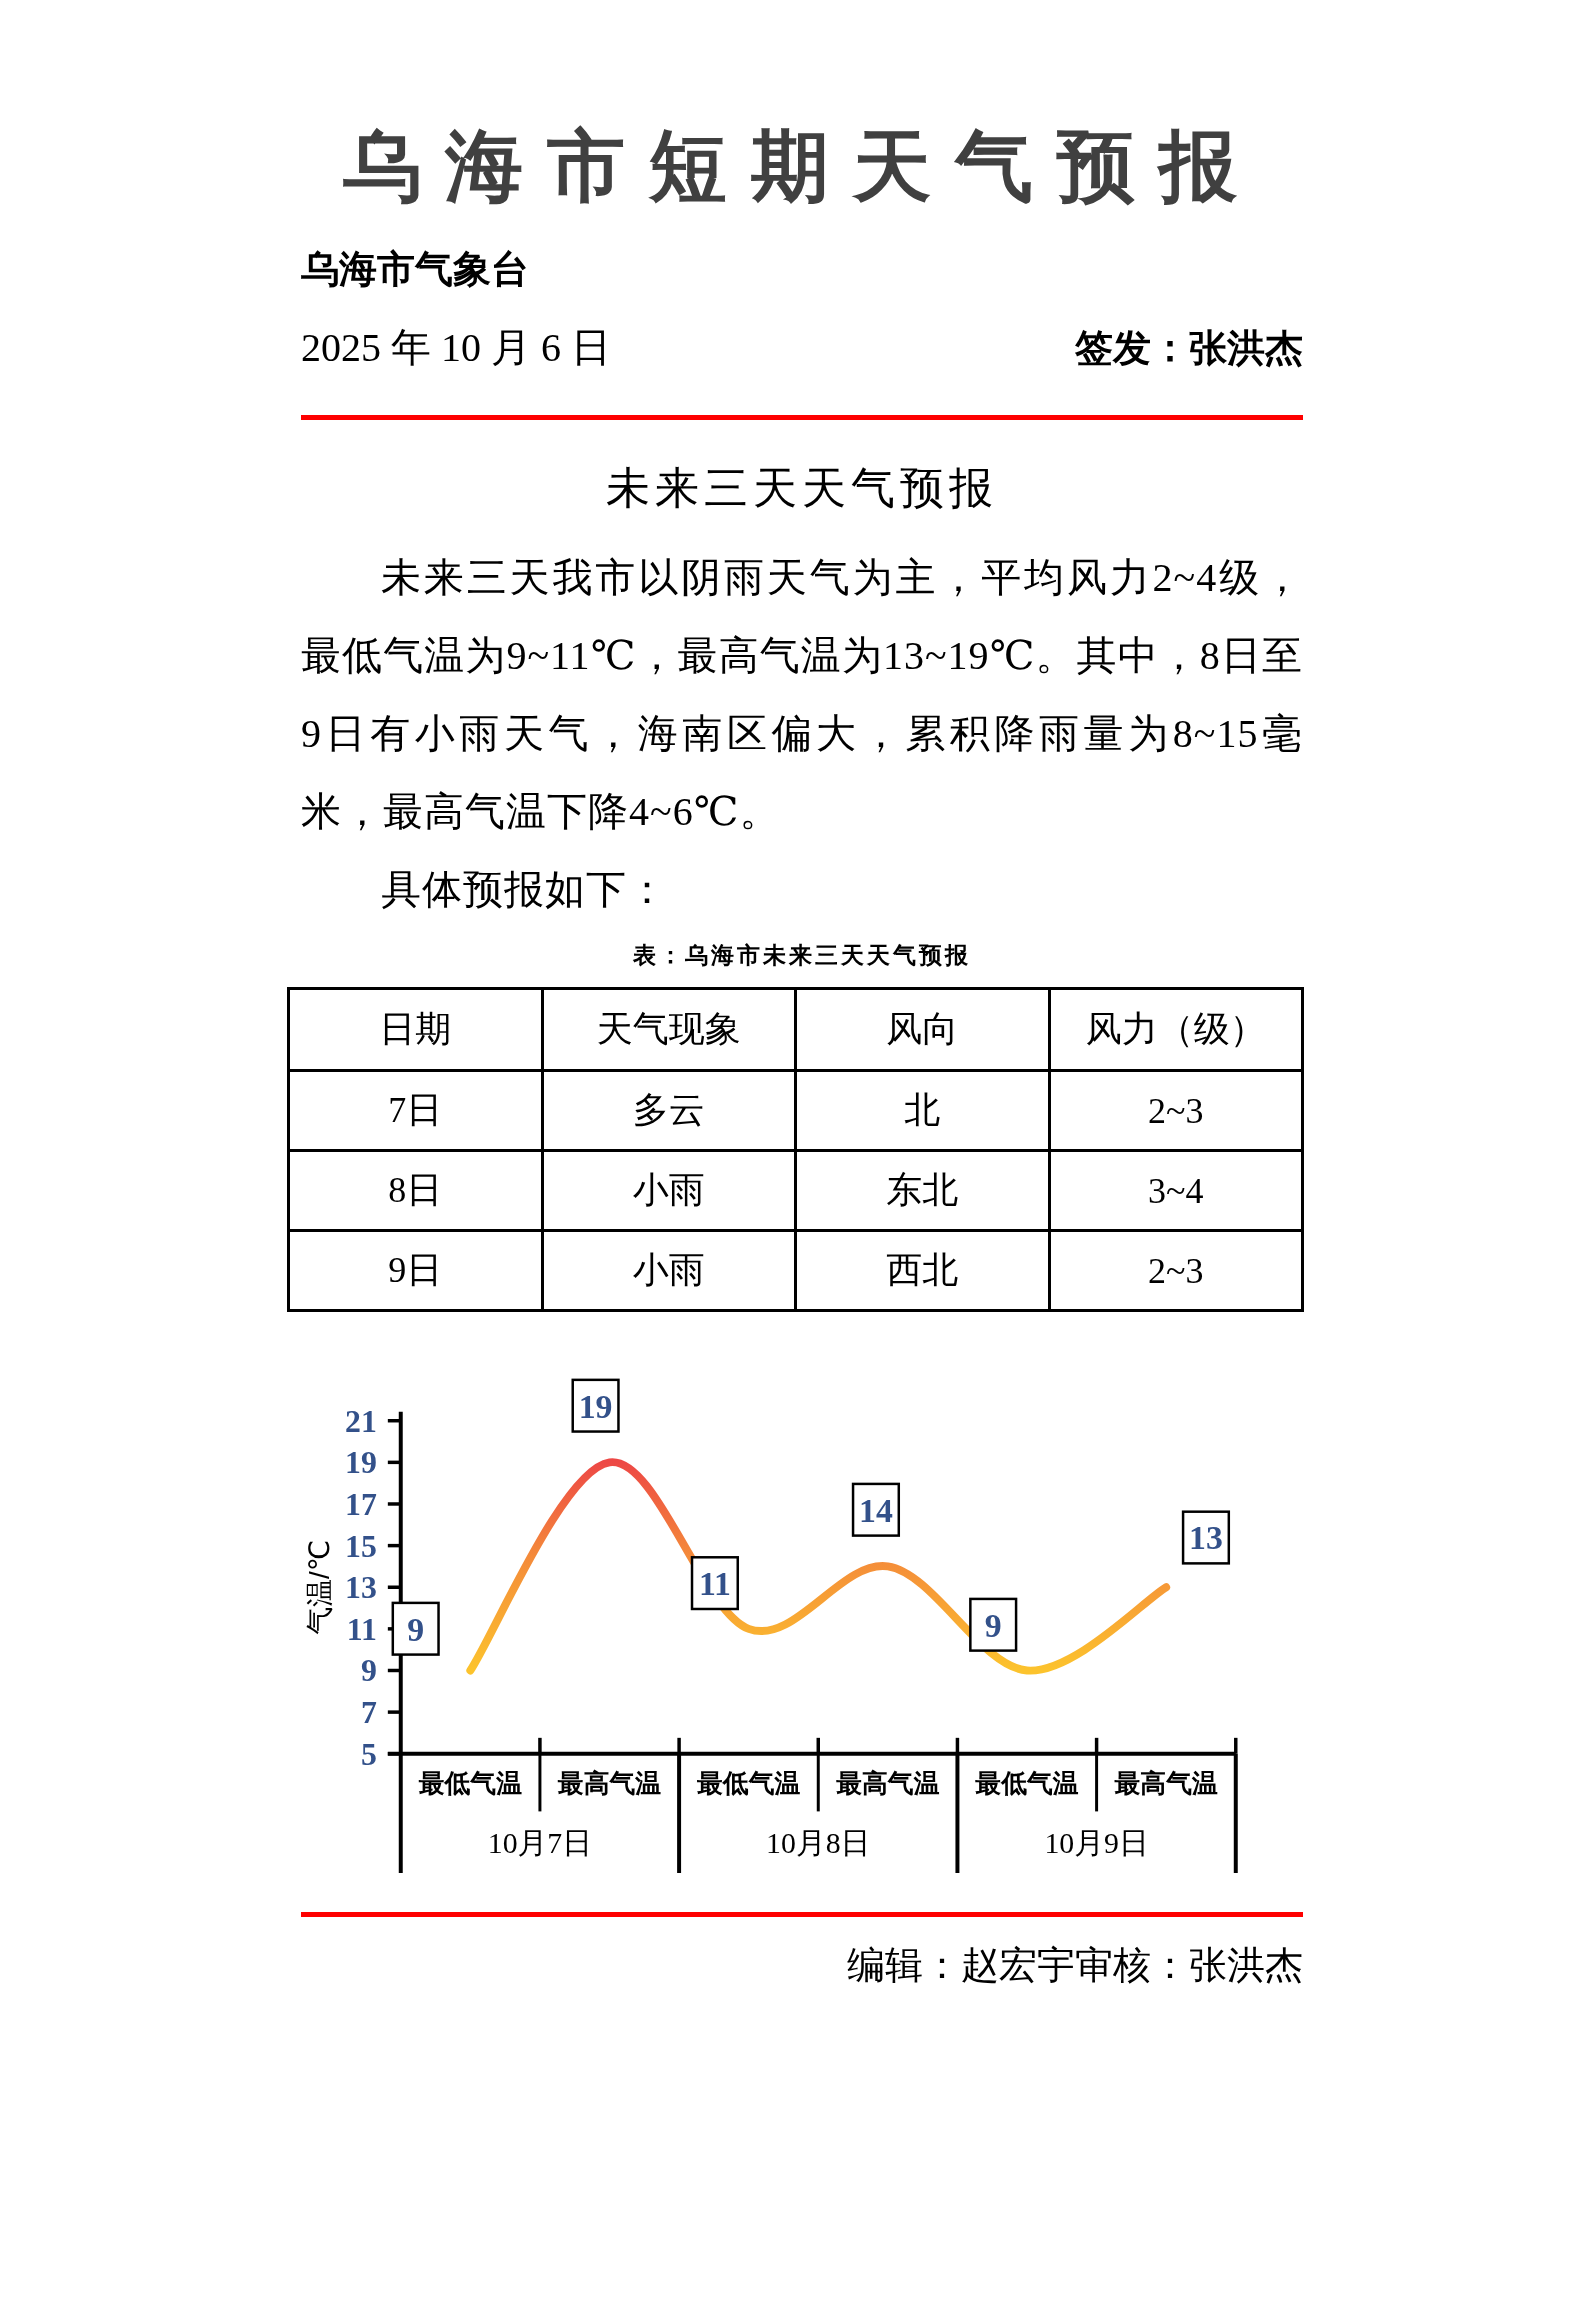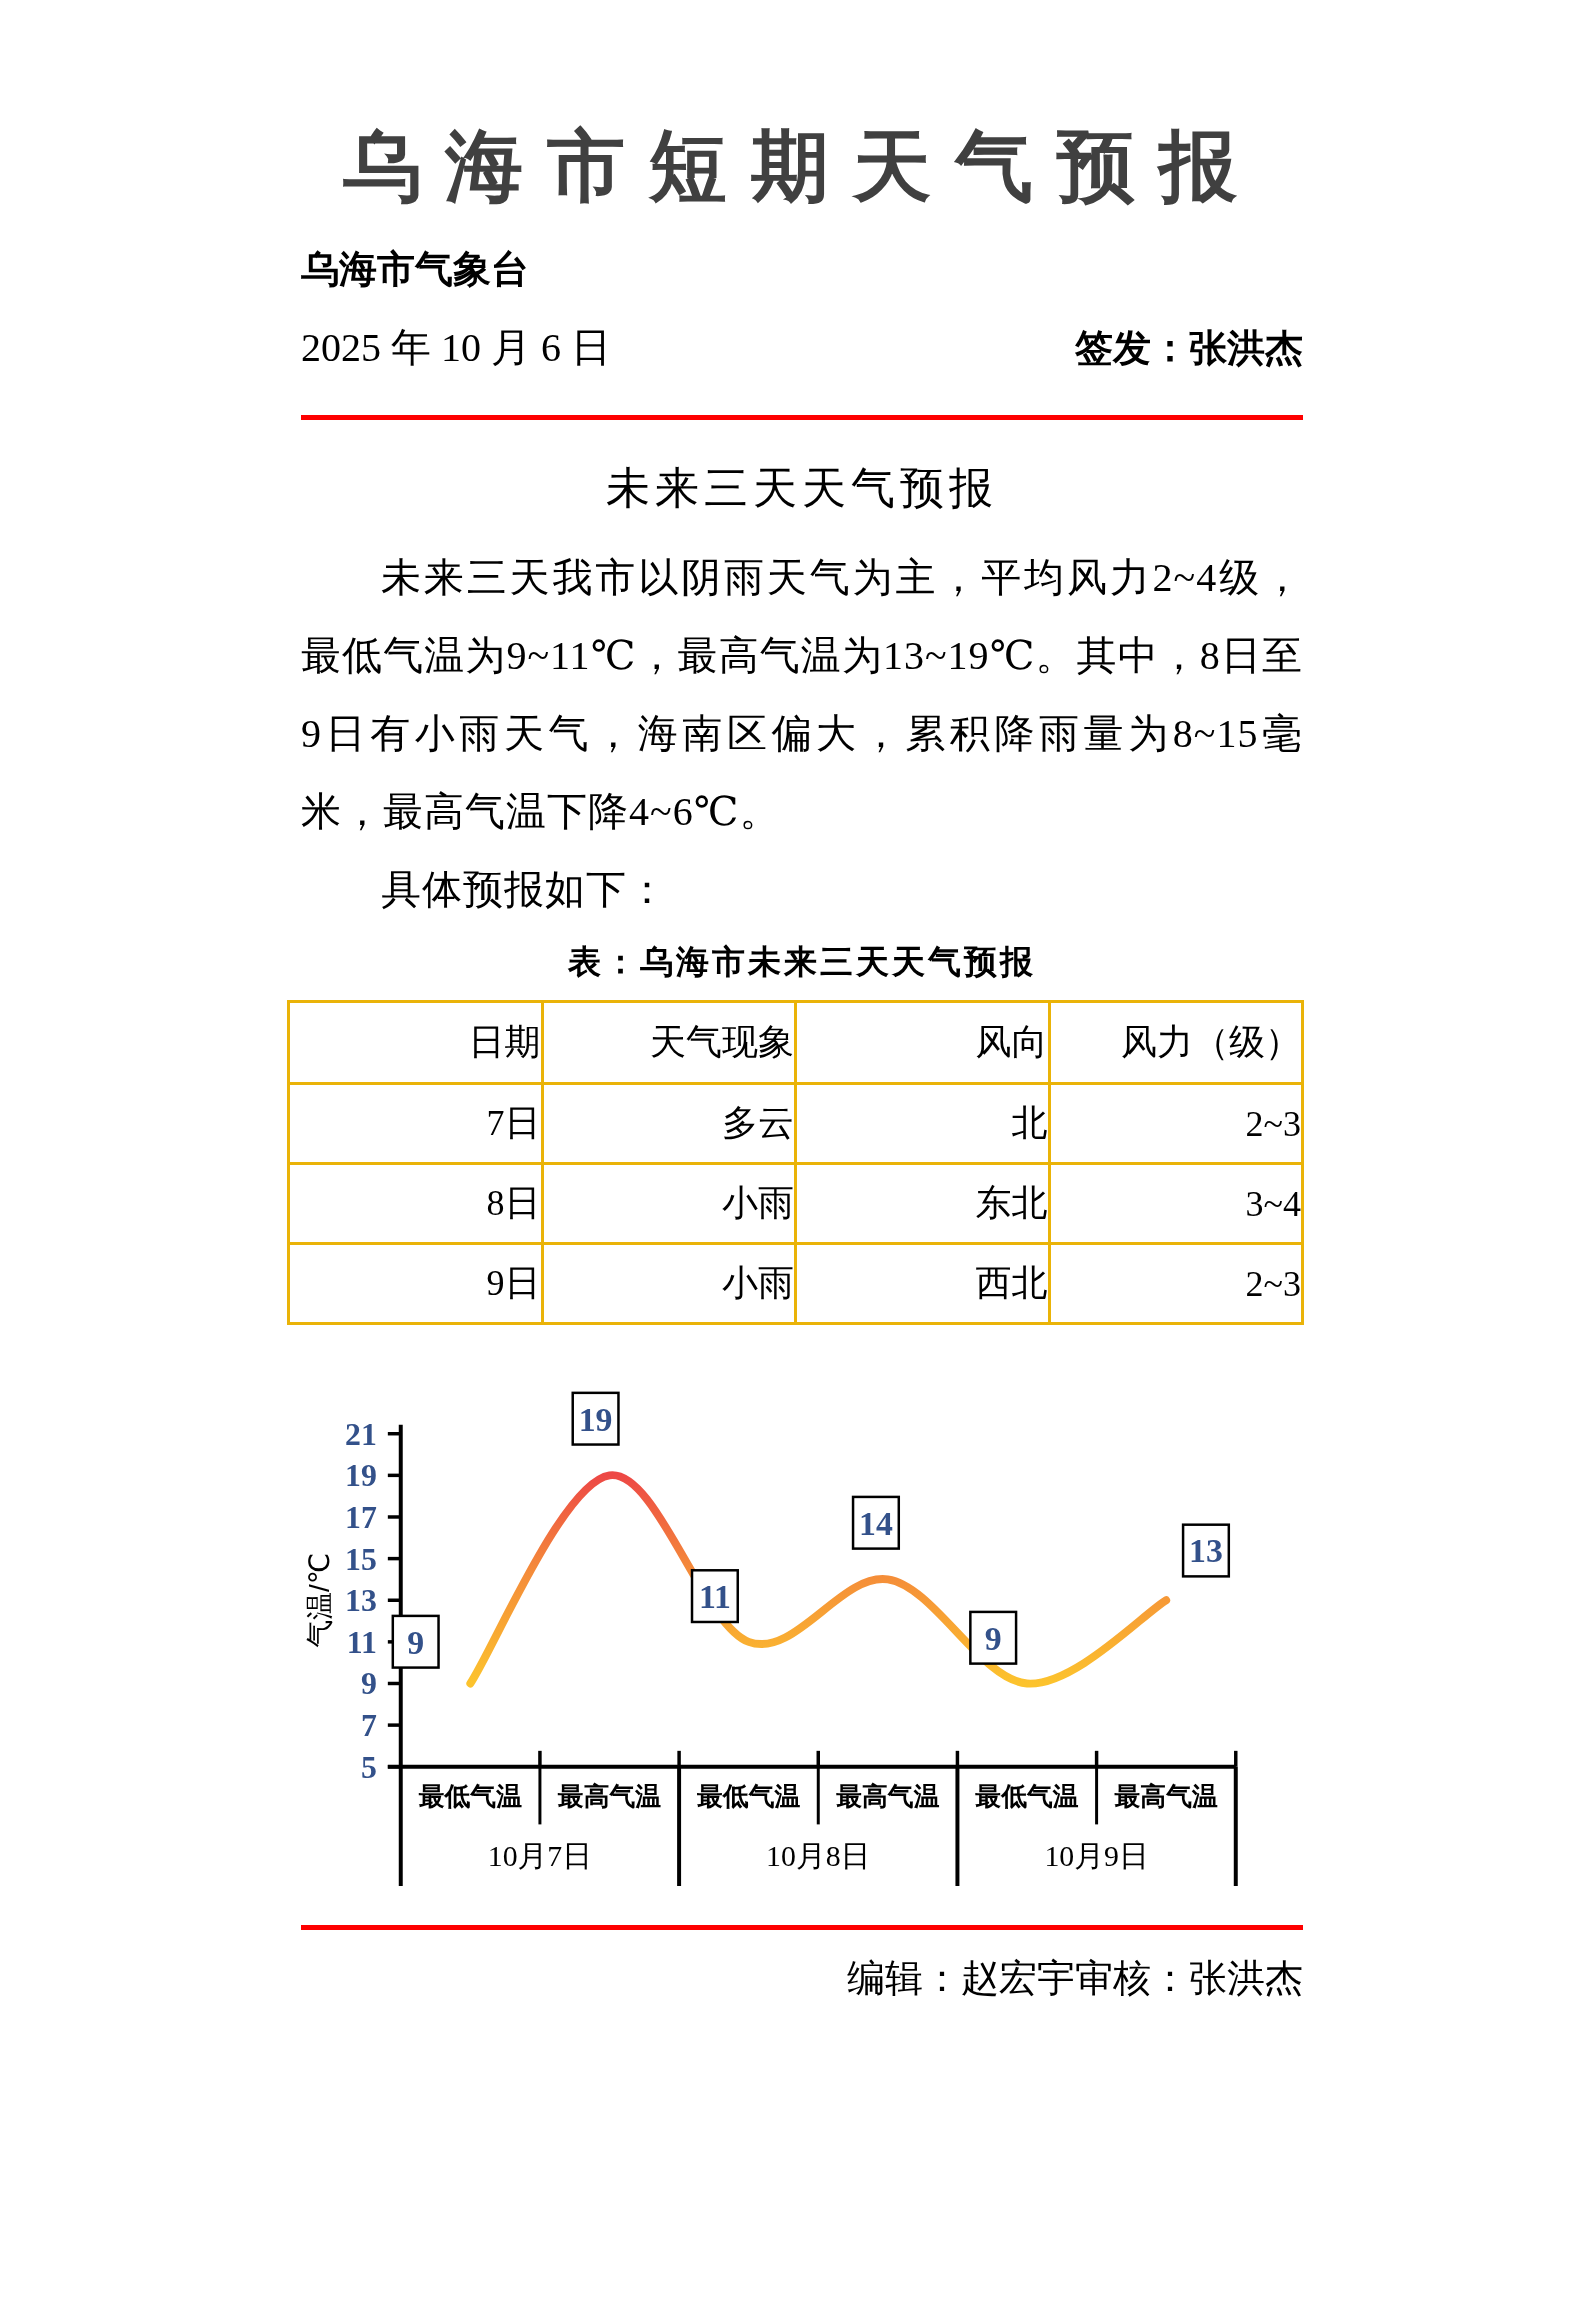--- a/index.html
+++ b/index.html
@@ -29,28 +29,28 @@
     margin:40px 0 0 0;text-align:center;font-weight:400;
     font-size:44px;letter-spacing:5px;line-height:1.3;
   }
   .body-para{
     margin:22px 0 0 0;font-size:40px;line-height:1.95;
     text-align:justify;text-indent:2em;letter-spacing:1px;
   }
   .intro-line{margin:0;font-size:40px;line-height:1.95;text-indent:2em;letter-spacing:1px;}
   .tbl-caption{
     margin-top:12px;text-align:center;font-weight:bold;
-    font-size:33px;letter-spacing:3px;line-height:1.3;
+    font-size:23px;letter-spacing:3px;line-height:1.3;
   }
   table.forecast{
     margin-top:16px;margin-left:-14px;width:1017px;
     border-collapse:collapse;table-layout:fixed;
   }
   table.forecast td,table.forecast th{
-    border:3px solid #eab308;text-align:right;vertical-align:middle;
+    border:3px solid #000000;text-align:center;vertical-align:middle;
     font-weight:400;font-size:36px;height:77px;padding:0;margin-left:37px;
   }
   table.forecast th{height:79px;}
   .chart-wrap{margin-top:64px;}
   .chart-wrap svg{display:block;}
   .fig-caption{
     margin-top:6px;text-align:center;font-weight:bold;
     font-size:33px;letter-spacing:3px;line-height:1.3;
   }
   .red-rule2{margin-top:34px;height:5px;background:#fe0000;border:none;}

